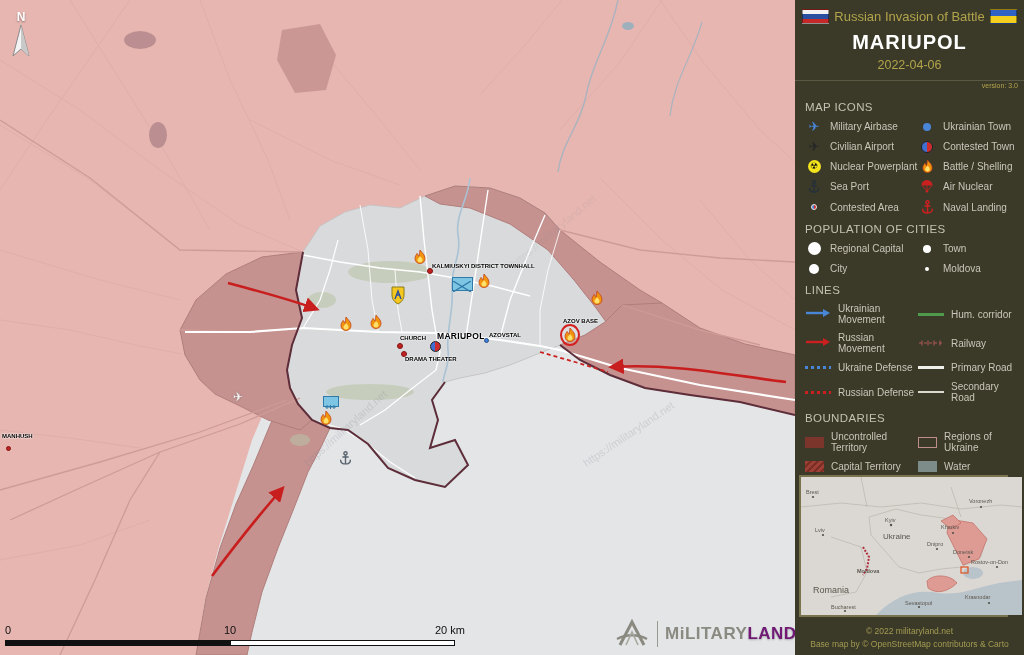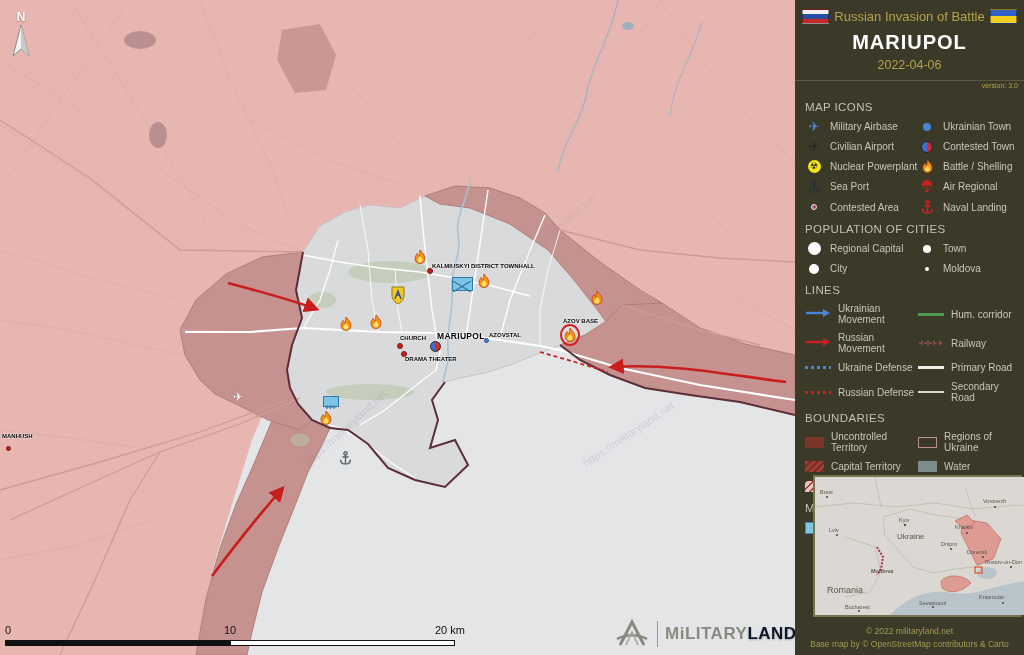--- a/index.html
+++ b/index.html
@@ -22,21 +22,21 @@
   .flame-ring{position:absolute;border:2px solid #d42020;border-radius:50%;padding:2px;background:rgba(255,255,255,.15);}
   .unit-ua{position:absolute;background:#7ec5e4;border:1.5px solid #2f7aa8;}
   .watermark{position:absolute;color:#7d7f8d;opacity:.22;font-size:11px;white-space:nowrap;}
   .compass{position:absolute;left:8px;top:10px;width:26px;text-align:center;}
   .compass .n{color:#fff;font-weight:bold;font-size:12px;text-shadow:0 1px 2px rgba(0,0,0,.4);}
   .scalebar{position:absolute;left:5px;top:624px;width:460px;}
   .scalebar .lbl{position:absolute;top:0;font-size:11px;color:#101010;}
   .scalebar .bar{position:absolute;top:16px;height:6px;}
   .logo{position:absolute;left:614px;top:618px;display:flex;align-items:center;gap:7px;}
   .logo .txt{font-size:17px;font-weight:bold;letter-spacing:.5px;color:#8a8a80;}
-  .logo .txt .light{color:#0f172a;text-shadow:0 1px 2px rgba(0,0,0,.25);}
+  .logo .txt .light{color:#701a75;text-shadow:0 1px 2px rgba(0,0,0,.25);}
   .logo .div{width:1px;height:26px;background:#9a9a90;}
   .plane-map{position:absolute;font-size:12px;color:#f4f4f4;text-shadow:0 0 2px #7a6c6c;}
   
   .sidebar{position:relative;width:229px;height:655px;background:#3b3a28;color:#c9c6ba;flex:none;}
   .sb-head{position:relative;padding-top:9px;text-align:center;}
   .flag{position:absolute;top:9px;width:27px;height:15px;border:1px solid rgba(0,0,0,.4);}
   .flag.ru{left:7px;background:linear-gradient(180deg,#f2f2f2 33%,#2a4fa0 33% 66%,#c62828 66%);}
   .flag.ua{right:7px;background:linear-gradient(180deg,#2f62c4 50%,#f2cf1e 50%);}
   .sb-title{font-size:13px;color:#b2a44c;}
   .sb-city{font-size:20px;font-weight:bold;color:#fff;letter-spacing:1px;margin-top:7px;}
@@ -46,21 +46,21 @@
   .sec-title{font-size:11.5px;color:#c2c2b4;letter-spacing:.4px;margin:9px 10px 7px;}
   .legend-grid{display:grid;grid-template-columns:113px 1fr;row-gap:7px;padding:0 6px 0 10px;}
   .lg-item{display:flex;align-items:center;gap:7px;font-size:10px;color:#c9c6ba;min-height:13px;}
   .lg-ic{width:18px;display:flex;justify-content:center;align-items:center;flex:none;}
   .circ{border-radius:50%;}
   .sw{width:19px;height:11px;flex:none;}
   .lnsw{width:26px;flex:none;}
   .plane{font-size:13px;line-height:1;}
   .nuke{width:13px;height:13px;border-radius:50%;background:#f4e41c;color:#111;font-size:9px;
         display:flex;align-items:center;justify-content:center;line-height:1;}
-  .inset{position:absolute;left:18px;top:475px;width:209px;height:142px;border:2px solid #7a744e;background:#000000;}
+  .inset{position:absolute;left:4px;top:475px;width:209px;height:142px;border:2px solid #7a744e;background:#000000;}
   .sb-footer{position:absolute;left:0;right:0;top:625px;text-align:center;color:#a39a52;font-size:8.5px;line-height:1.5;}
 </style>
 </head>
 <body>
 
 <div class="stage">
 
   <div class="map-area">
     <svg class="base" width="795" height="655" viewBox="0 0 795 655">
       <defs>
@@ -345,21 +345,21 @@
         <span>Sea Port</span>
       </div>
       <div class="lg-item">
         <span class="lg-ic">
             <svg width="14" height="13" viewBox="0 0 14 13">
               <path d="M1.5 5.5 A5.5 5.5 0 0 1 12.5 5.5 Z" fill="#cc2020"></path>
               <path d="M2 5.5 L7 11 M7 5.5 L7 11 M12 5.5 L7 11" stroke="#cc2020" stroke-width="0.9" fill="none"></path>
               <circle cx="7" cy="11.3" r="1.3" fill="#cc2020"></circle>
             </svg>
           </span>
-        <span>Air Regional</span>
+        <span>Air Nuclear</span>
       </div>
       <div class="lg-item">
         <span class="lg-ic">
             <span class="circ" style="width:6px;height:6px;background:linear-gradient(90deg,#4a86d8 50%,#cc3030 50%);border:1px solid #f0e8e8;"></span>
           </span>
         <span>Contested Area</span>
       </div>
       <div class="lg-item">
         <span class="lg-ic">
             <svg width="13" height="14" viewBox="0 0 12 13">

